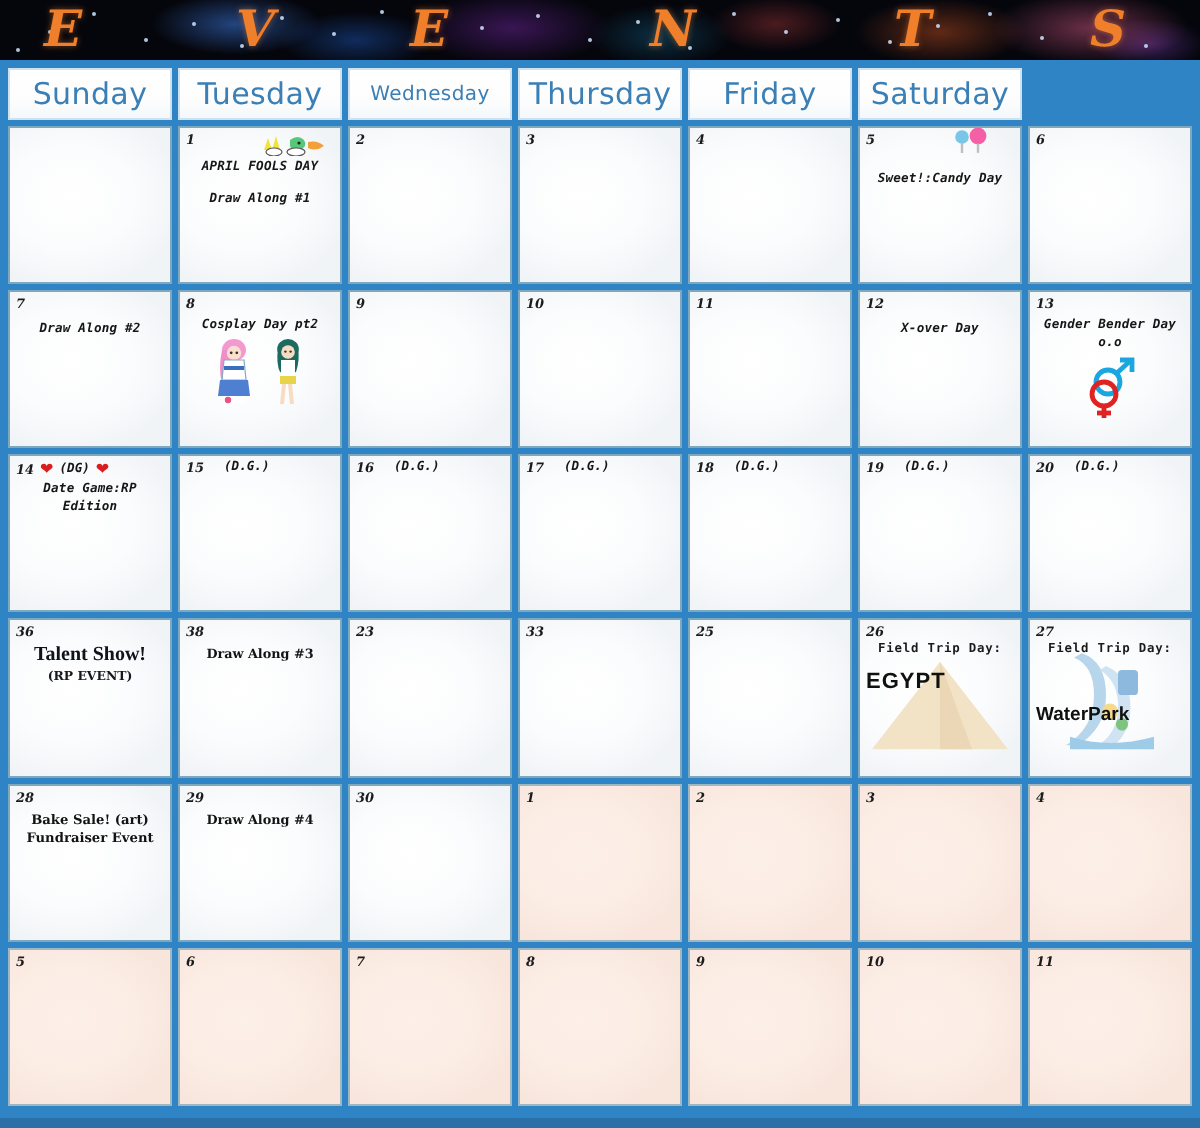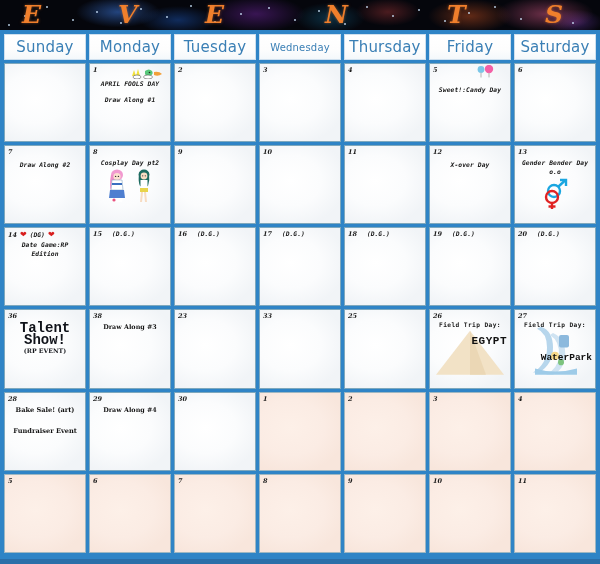--- a/index.html
+++ b/index.html
@@ -144,23 +144,23 @@
     line-height: 9px;
   }
   .hdr14 .heart { color: #d81e1e; font-size: 8px; line-height: 8px; }
   .hdr14 .dgtag {
     font-family: "DejaVu Sans Mono", monospace;
     font-style: italic; font-weight: 700; font-size: 6.3px; color: #161616;
   }
 
   
   .talent {
-    font-family: Liberation Mono, monospace;
-    font-weight: 700;
-    font-size: 14px;
+    font-family: Liberation Serif, serif;
+    font-weight: 700;
+    font-size: 10px;
     color: #10131a;
     text-align: center;
     line-height: 12px;
     margin-top: 2px;
   }
   .talent-sub {
     font-family: "DejaVu Serif", serif;
     font-weight: 700;
     font-size: 6.2px;
     color: #16181d;
@@ -190,25 +190,25 @@
   .ft-label {
     font-family: "DejaVu Sans Mono", monospace;
     font-weight: 700;
     font-size: 6.2px;
     color: #1a1a1a;
     text-align: center;
     letter-spacing: .4px;
     margin-top: 1px;
   }
   .ft-title {
-    font-family: Liberation Mono, monospace;
+    font-family: Liberation Sans, sans-serif;
     font-weight: 700;
     font-size: 11px;
     color: #101010;
-    text-align: right;
+    text-align: left;
     letter-spacing: .5px;
     position: relative;
     z-index: 2;
     margin-top: 7px;
   }
   .ft-title.small { font-size: 9.5px; letter-spacing: 0; margin-top: 24px; }
   .art-layer { position: absolute; inset: 0; z-index: 1; pointer-events: none; }
 
   
   .art-topright { position: absolute; right: 6px; top: 1px; }
@@ -252,21 +252,20 @@
       <span style="left:325px">N</span>
       <span style="left:447px">T</span>
       <span style="left:545px">S</span>
     </div>
   </div>
 
   <div class="frame">
 
     <div class="weekdays">
       <div class="weekday">Sunday</div>
-      <div class="weekday">Monday</div>
       <div class="weekday">Tuesday</div>
       <div class="weekday narrow">Wednesday</div>
       <div class="weekday">Thursday</div>
       <div class="weekday">Friday</div>
       <div class="weekday">Saturday</div>
     </div>
 
     <div class="weeks">
 
       <div class="week">
@@ -473,21 +472,21 @@
           </div>
           <div class="ft-label">Field Trip Day:</div>
           <div class="ft-title small">WaterPark</div>
         </div>
       </div>
 
       <div class="week">
         <div class="cell">
           <span class="daynum">28</span>
           <div class="bakesale">Bake Sale! (art)</div>
-          <div class="bakesale" style="margin-top:12px">Fundraiser Event</div>
+          <div class="bakesale" style="margin-top:0">Fundraiser Event</div>
         </div>
         <div class="cell">
           <span class="daynum">29</span>
           <div class="drawalong-serif">Draw Along #4</div>
         </div>
         <div class="cell">
           <span class="daynum">30</span>
         </div>
         <div class="cell next-month">
           <span class="daynum">1</span>

